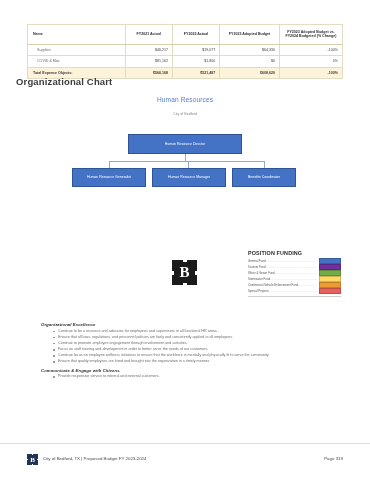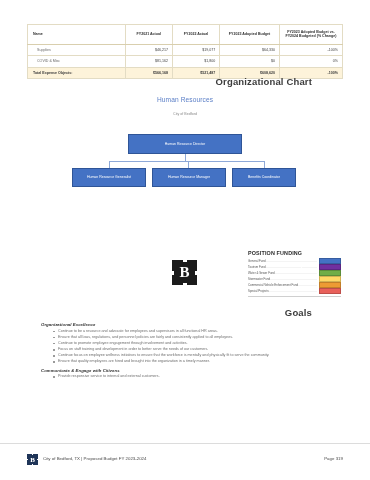--- a/index.html
+++ b/index.html
@@ -64,23 +64,23 @@
   table.budget tbody tr.total td.col-name { padding-left: 5px; color: #3a3a3a; }
   .c1 { width: 31%; }
   .c2 { width: 15%; }
   .c3 { width: 15%; }
   .c4 { width: 19%; }
   .c5 { width: 20%; }
 
   
   .section-title {
     position: absolute;
-    left: 8px;
+    left: 16px;
     width: 304px;
-    text-align: right;
+    text-align: left;
     font-size: 9.5px;
     font-weight: bold;
     color: #3c3c3c;
     letter-spacing: 0.15px;
   }
   #org-title { top: 76px; }
   #goals-title { top: 307px; }
 
   .org-subtitle {
     position: absolute;
@@ -393,21 +393,20 @@
       <span class="funding-label">Commercial Vehicle Enforcement Fund</span>
       <span class="funding-swatch" style="background:#ed9b33"></span>
     </div>
     <div class="funding-row">
       <span class="funding-label">Special Projects</span>
       <span class="funding-swatch" style="background:#e8605a"></span>
     </div>
     <div class="funding-rule"></div>
   </div>
 
-  <div class="section-title" id="goals-title">Goals</div>
 
   <div class="goals-body">
     <div class="goal-group-title">Organizational Excellence</div>
     <ul class="goal-list">
       <li>Continue to be a resource and advocate for employees and supervisors in all functional HR areas.</li>
       <li>Ensure that all laws, regulations, and personnel policies are fairly and consistently applied to all employees.</li>
       <li>Continue to promote employee engagement through involvement and activities.</li>
       <li>Focus on staff training and development in order to better serve the needs of our customers.</li>
       <li>Continue focus on employee wellness initiatives to ensure that the workforce is mentally and physically fit to serve the community.</li>
       <li>Ensure that quality employees are hired and brought into the organization in a timely manner.</li>

